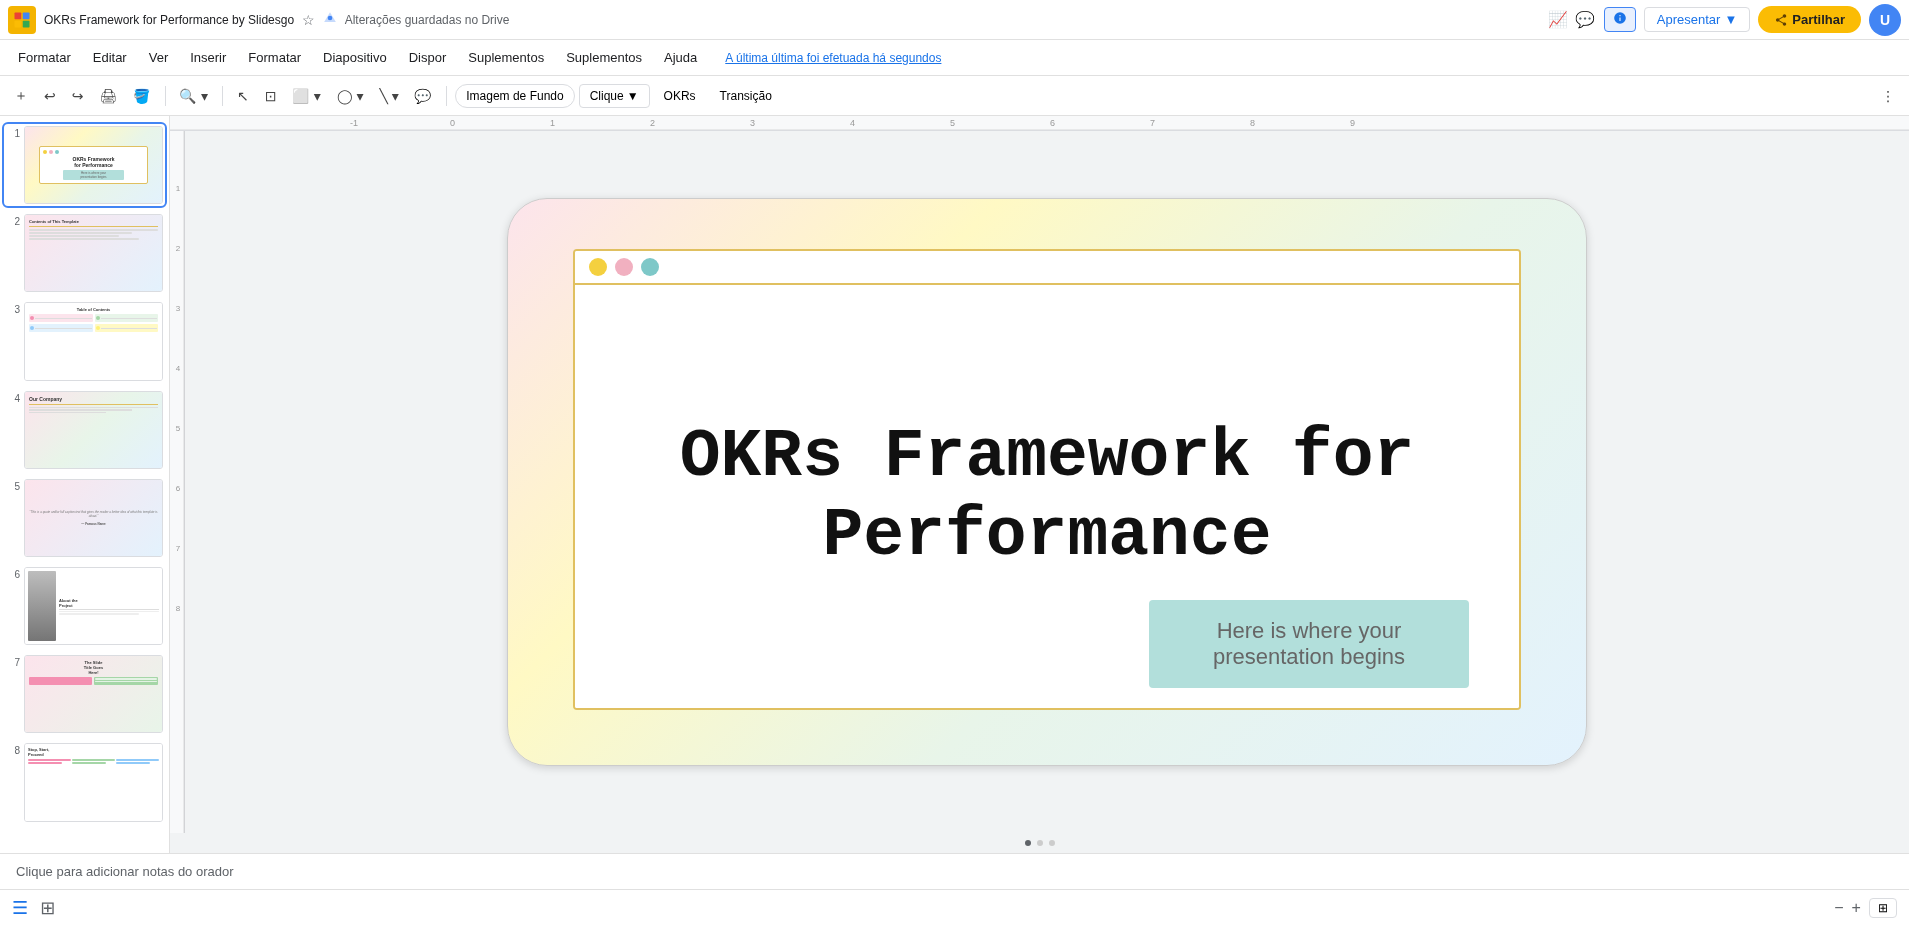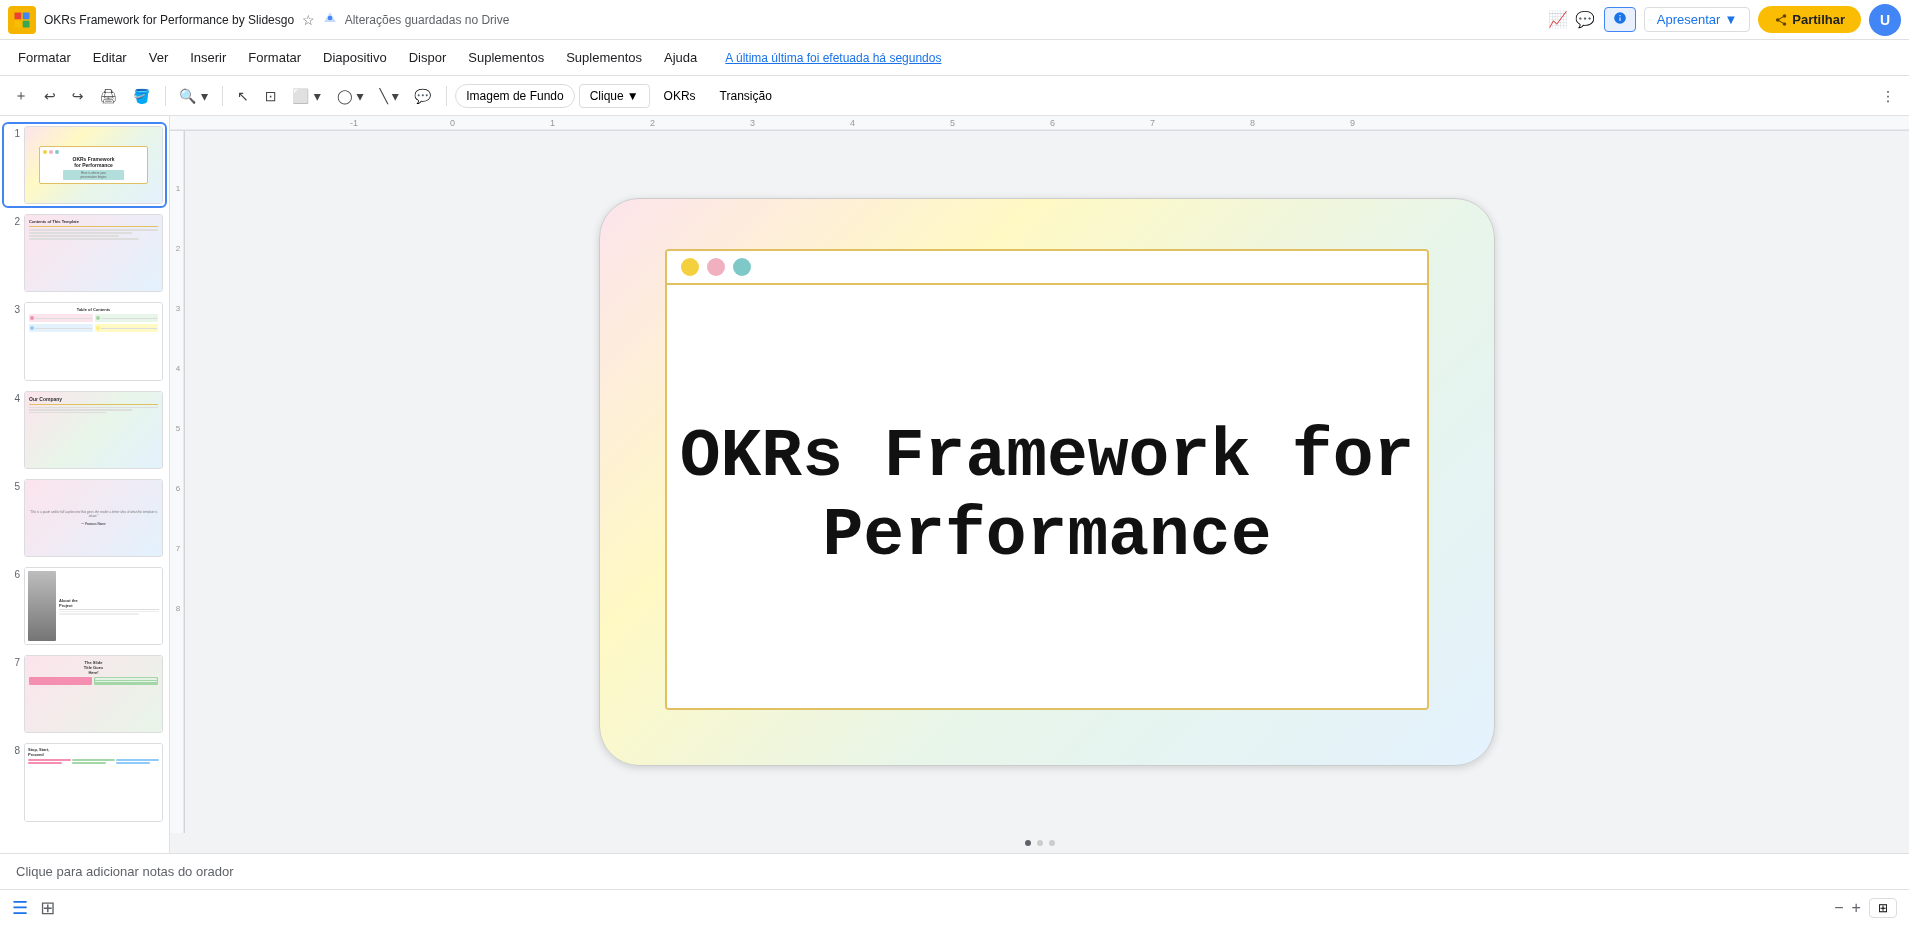--- a/index.html
+++ b/index.html
@@ -47,21 +47,21 @@
     
     .thumb1 { background: linear-gradient(135deg, #fce4ec 0%, #e8f5e9 50%, #e3f2fd 100%); padding: 4px; }
     .thumb1-title { font-size: 5px; font-weight: bold; color: #222; text-align: center; line-height: 1.2; }
     .thumb1-box { background: #b2ebf2; border-radius: 2px; padding: 2px 4px; margin: 2px auto; text-align: center; font-size: 4px; color: #555; width: 60%; }
 
     
     .canvas-area { flex: 1; background: #f1f3f4; display: flex; flex-direction: column; align-items: center; overflow: hidden; position: relative; }
     .ruler-h { height: 15px; width: 100%; background: #f8f9fa; border-bottom: 1px solid #dadce0; position: relative; overflow: hidden; }
     .slide-canvas-container { flex: 1; display: flex; align-items: center; justify-content: center; width: 100%; }
     .ruler-v { width: 15px; background: #f8f9fa; border-right: 1px solid #dadce0; }
-    .slide { width: 896px; height: 568px; border-radius: 40px; background: linear-gradient(135deg, #fce4ec 0%, #fff9c4 30%, #e8f5e9 60%, #e3f2fd 100%); position: relative; box-shadow: 0 2px 8px rgba(0,0,0,0.15); border: 1.5px solid #ccc; overflow: visible; }
+    .slide { width: 1080px; height: 568px; border-radius: 40px; background: linear-gradient(135deg, #fce4ec 0%, #fff9c4 30%, #e8f5e9 60%, #e3f2fd 100%); position: relative; box-shadow: 0 2px 8px rgba(0,0,0,0.15); border: 1.5px solid #ccc; overflow: visible; }
 
     
     .slide-inner-frame { position: absolute; top: 50px; left: 65px; right: 65px; bottom: 55px; background: #fff; border: 2px solid #e0c060; border-radius: 4px; display: flex; flex-direction: column; overflow: hidden; }
     .frame-titlebar { height: 34px; background: #fff; border-bottom: 2px solid #e0c060; display: flex; align-items: center; padding: 0 14px; gap: 8px; flex-shrink: 0; }
     .circle-btn { width: 18px; height: 18px; border-radius: 50%; border: none; cursor: pointer; }
     .circle-yellow { background: #f4d03f; }
     .circle-pink { background: #f1b0c0; }
     .circle-teal { background: #7ec8c8; }
     .frame-content { flex: 1; display: flex; flex-direction: column; align-items: center; justify-content: center; position: relative; background: #fff; }
     .slide-main-title { font-family: 'Courier New', monospace; font-size: 68px; font-weight: 900; color: #111; text-align: center; line-height: 1.15; }
@@ -355,20 +355,23 @@
           <div class="slide-inner-frame">
 
             <div class="frame-titlebar">
               <button class="circle-btn circle-yellow"></button>
               <button class="circle-btn circle-pink"></button>
               <button class="circle-btn circle-teal"></button>
             </div>
 
             <div class="frame-content">
               <div class="slide-main-title">OKRs Framework for Performance</div>
+              <div class="slide-subtitle-box">
+                <div class="slide-subtitle-text">Here is where your presentation begins</div>
+              </div>
             </div>
           </div>
         </div>
       </div>
     </div>
 
     <div style="height:20px;display:flex;align-items:center;justify-content:center;gap:6px;">
       <div class="dot active"></div>
       <div class="dot"></div>
       <div class="dot"></div>

